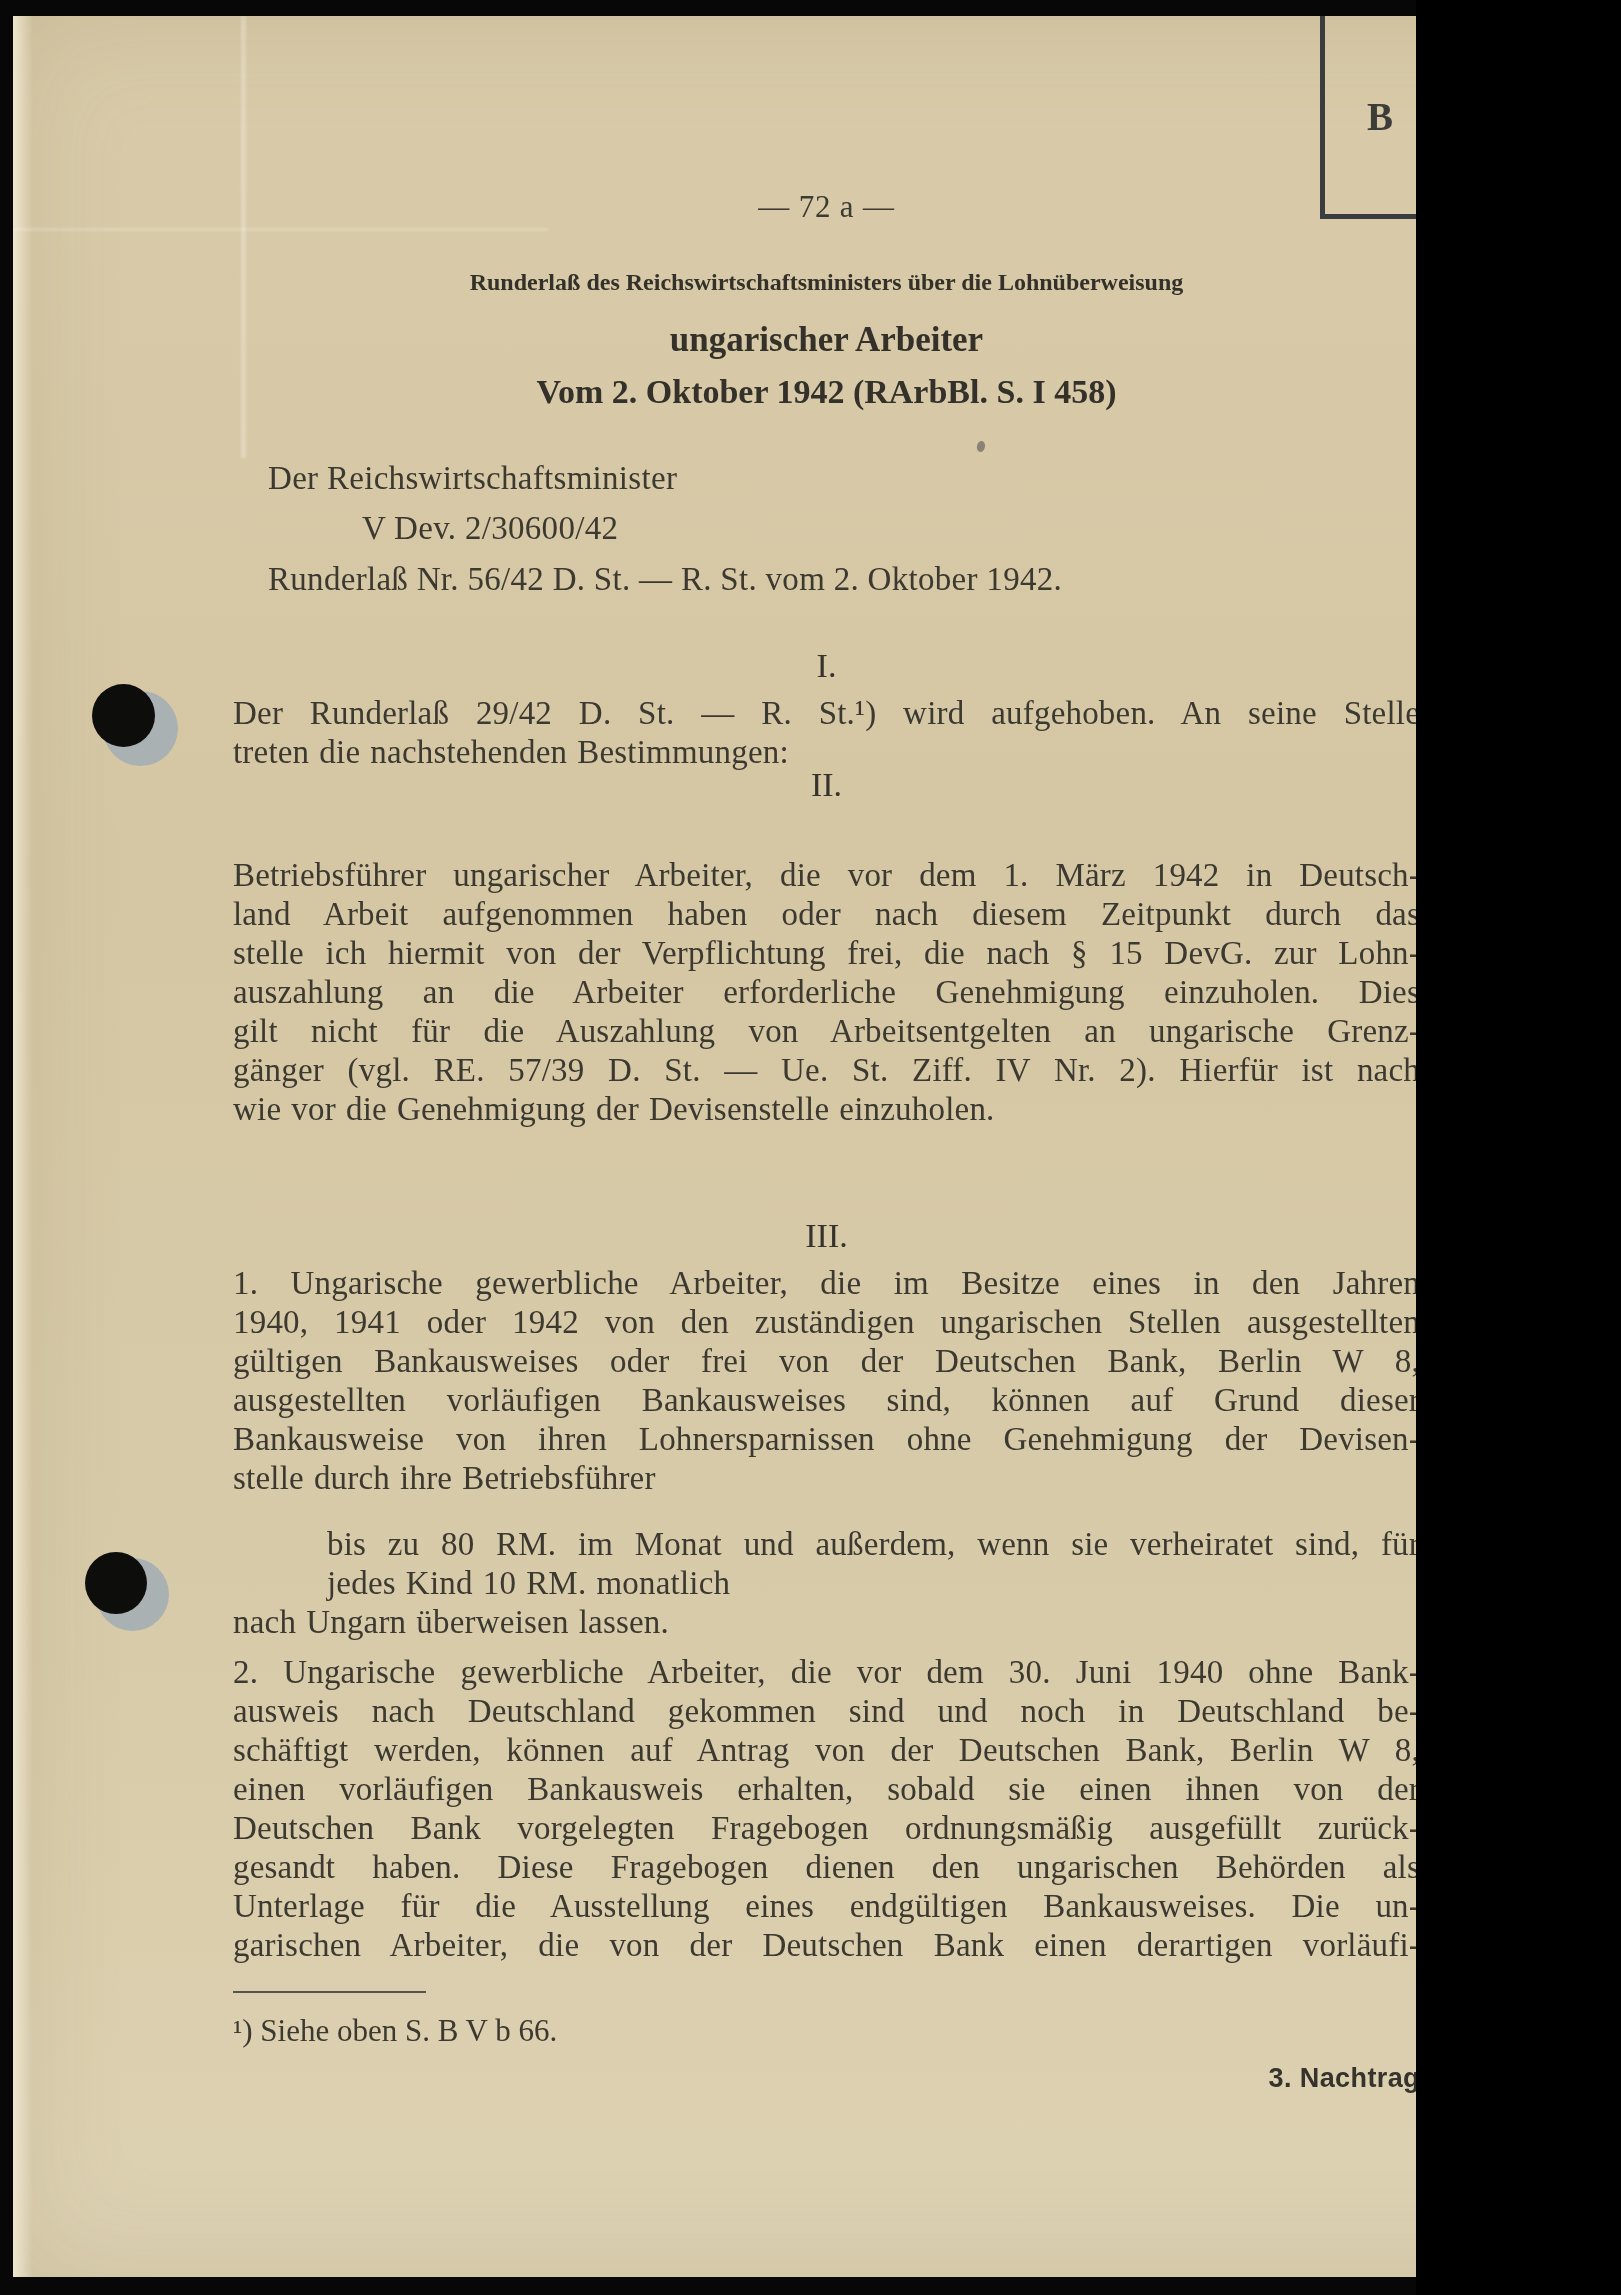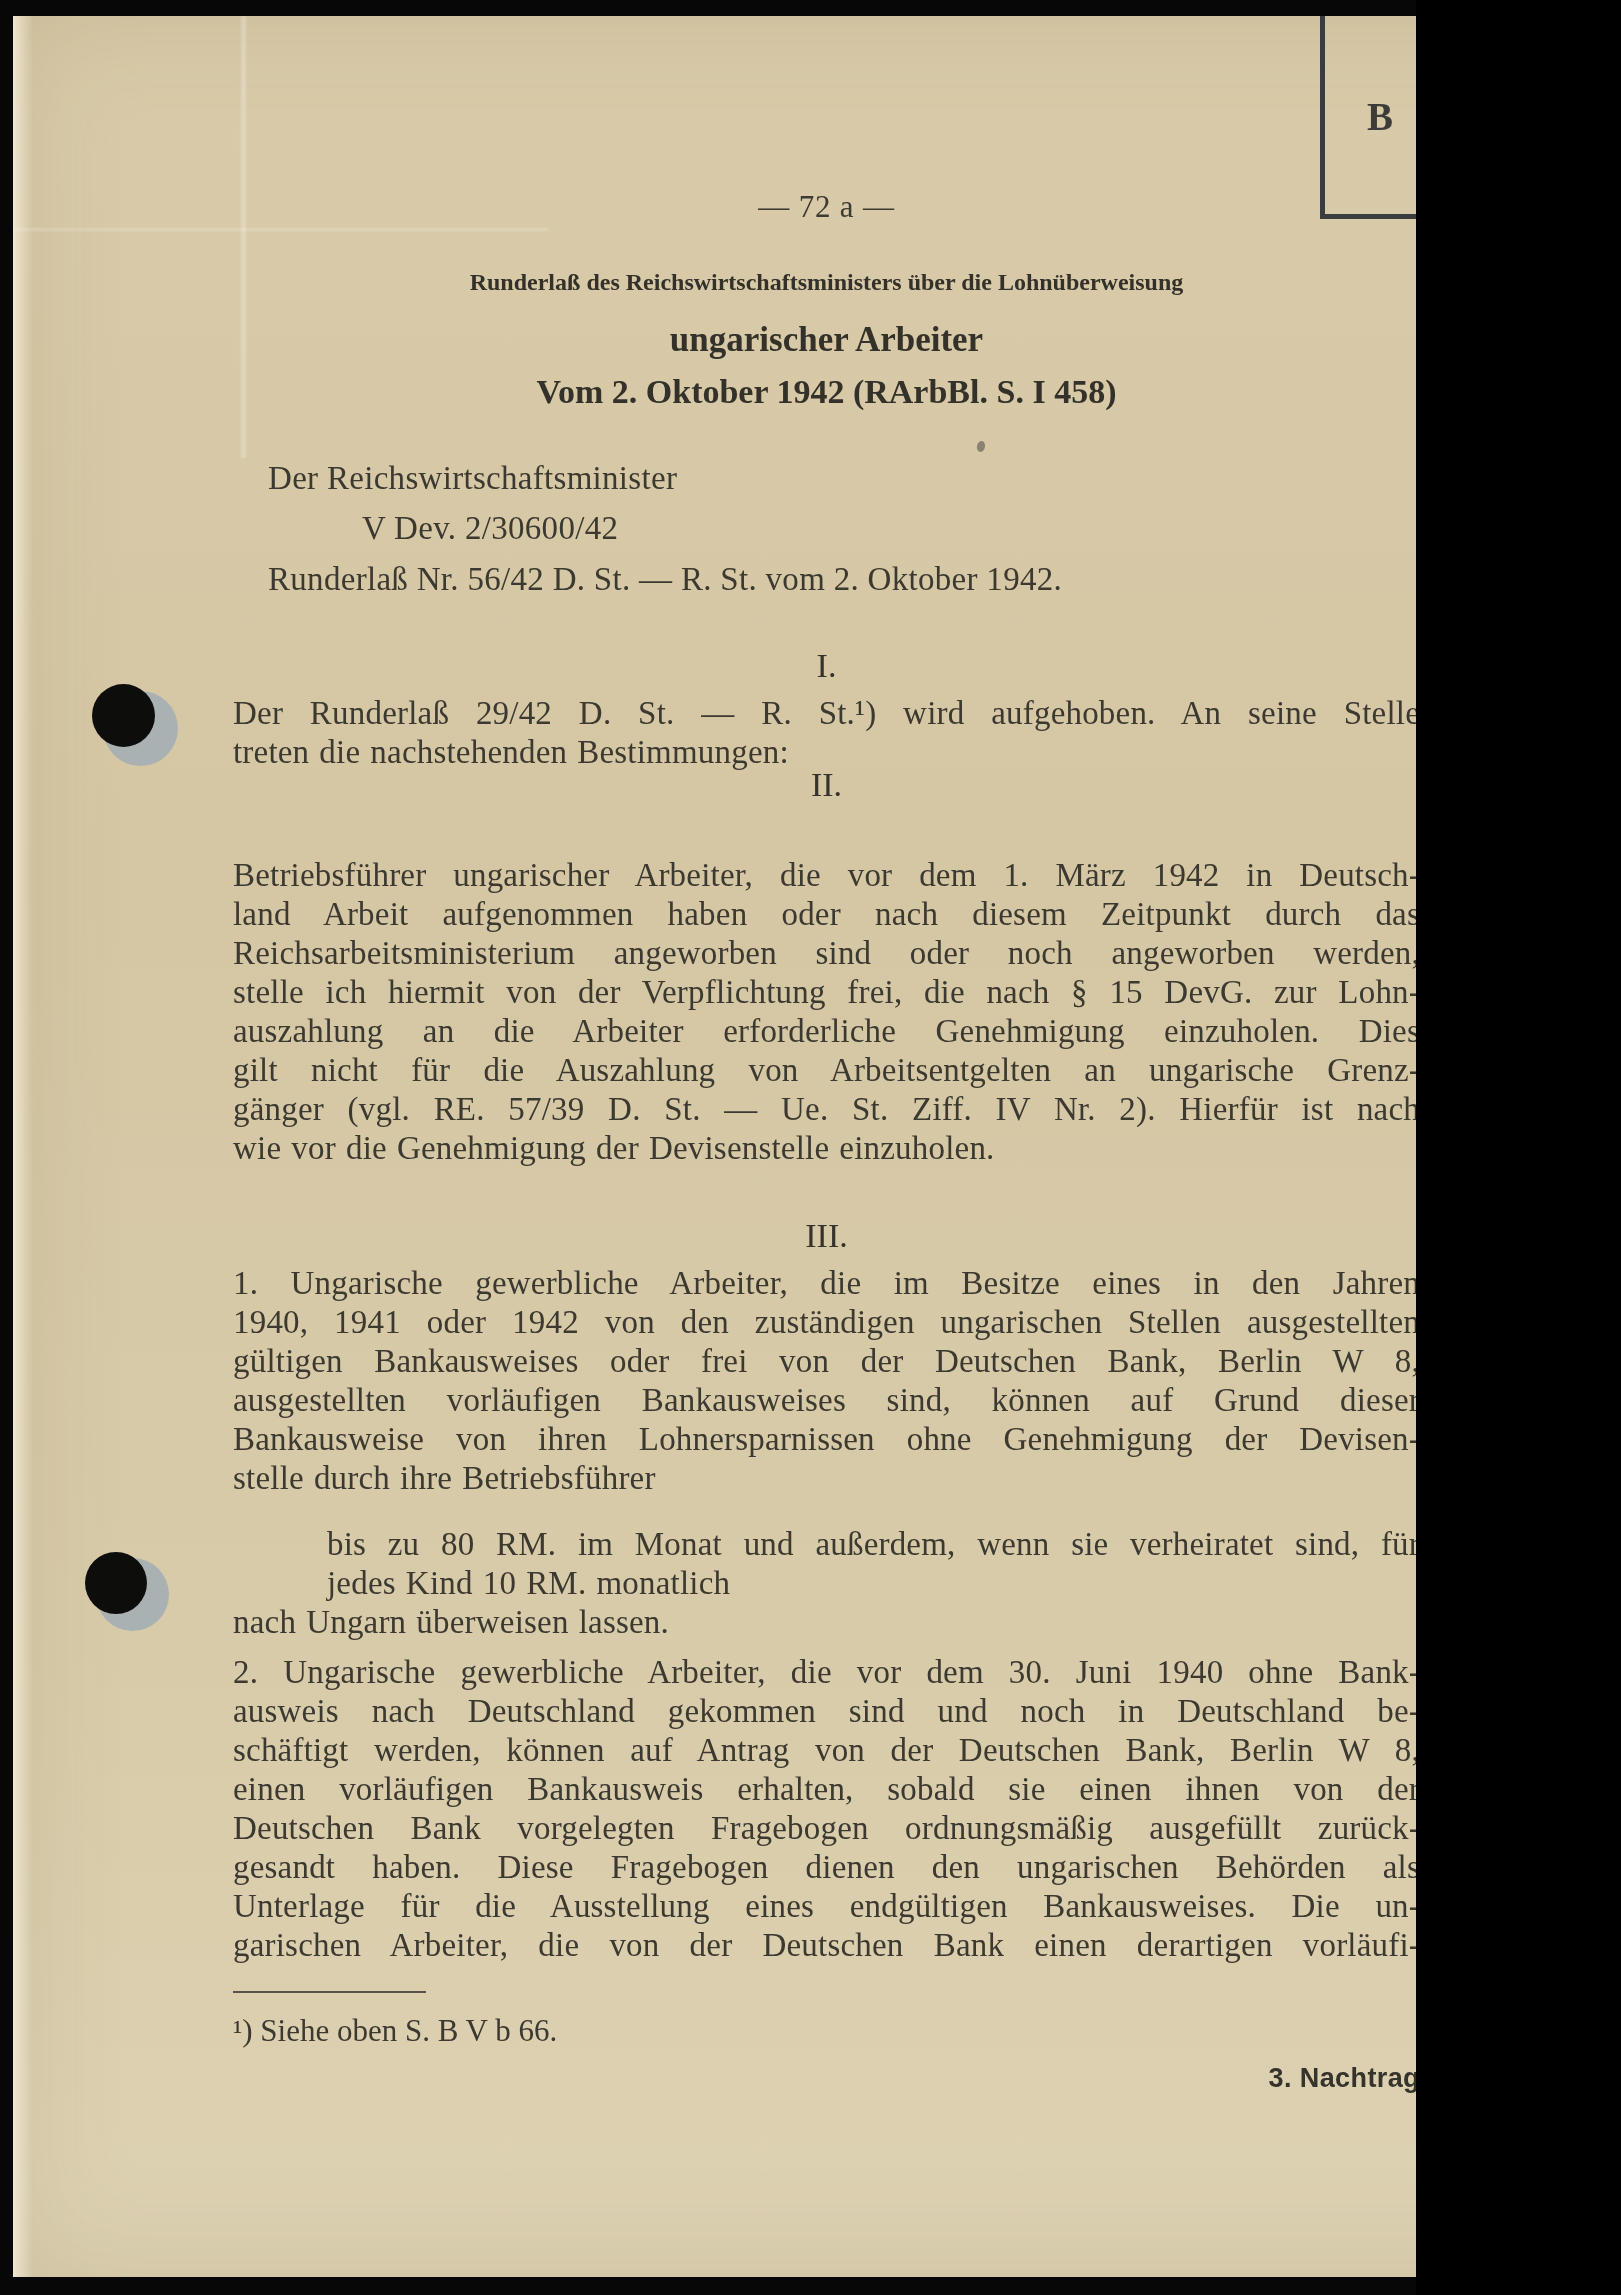--- a/index.html
+++ b/index.html
@@ -140,21 +140,20 @@
     <div class="col abs center sechead h1">I.</div>
     <div class="col abs para p-sec1">
       <div class="jline">Der Runderlaß 29/42 D. St. — R. St.¹) wird aufgehoben. An seine Stelle</div>
       <div class="lline">treten die nachstehenden Bestimmungen:</div>
     </div>
 
     <div class="col abs center sechead h2">II.</div>
     <div class="col abs para p-sec2">
       <div class="jline">Betriebsführer ungarischer Arbeiter, die vor dem 1. März 1942 in Deutsch-</div>
       <div class="jline">land Arbeit aufgenommen haben oder nach diesem Zeitpunkt durch das</div>
-      <div class="jline">Reichsarbeitsministerium angeworben sind oder noch angeworben werden,</div>
       <div class="jline">stelle ich hiermit von der Verpflichtung frei, die nach § 15 DevG. zur Lohn-</div>
       <div class="jline">auszahlung an die Arbeiter erforderliche Genehmigung einzuholen. Dies</div>
       <div class="jline">gilt nicht für die Auszahlung von Arbeitsentgelten an ungarische Grenz-</div>
       <div class="jline">gänger (vgl. RE. 57/39 D. St. — Ue. St. Ziff. IV Nr. 2). Hierfür ist nach</div>
       <div class="lline">wie vor die Genehmigung der Devisenstelle einzuholen.</div>
     </div>
 
     <div class="col abs center sechead h3">III.</div>
     <div class="col abs para p-s3a">
       <div class="jline">1. Ungarische gewerbliche Arbeiter, die im Besitze eines in den Jahren</div>

